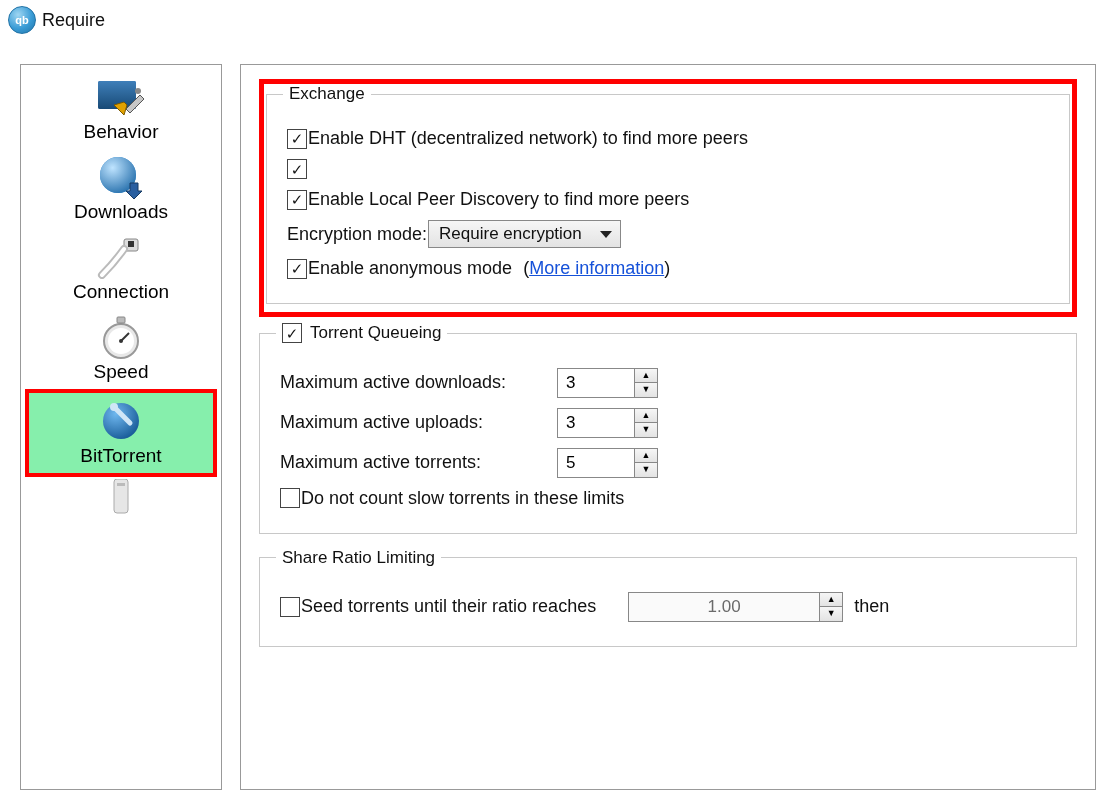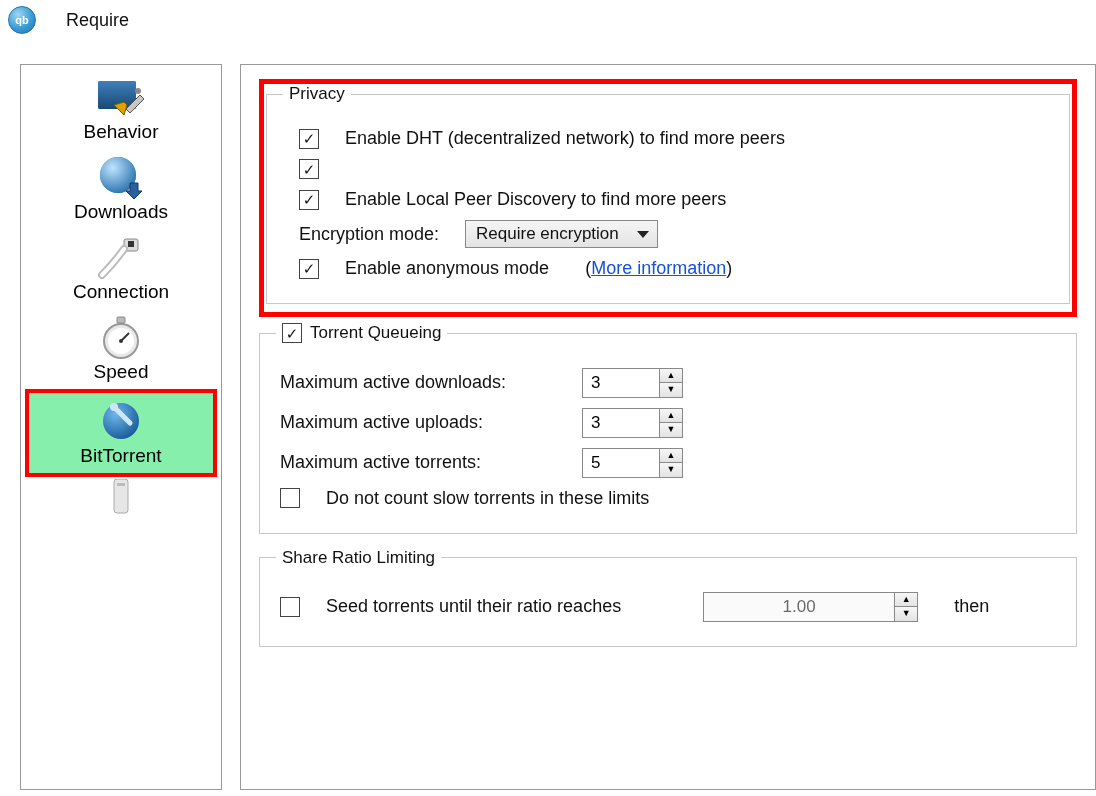--- a/index.html
+++ b/index.html
@@ -7,21 +7,21 @@
     margin: 0; padding: 0;
     font-family: "Segoe UI", Tahoma, sans-serif;
     font-size: 17px;
     background: #fff;
     color: #111;
     width: 1096px; height: 796px;
     overflow: hidden;
   }
   .window { width: 1096px; height: 796px; position: relative; }
   .titlebar {
-    display: flex; align-items: center; gap: 26px;
+    display: flex; align-items: center; gap: 2px;
     padding: 6px 8px 6px 8px;
   }
   .app-icon {
     width: 28px; height: 28px; border-radius: 50%;
     background: radial-gradient(circle at 35% 30%, #9fd6f2 0%, #3a9cd6 55%, #2072a6 100%);
     border: 1px solid #2072a6;
     display: flex; align-items: center; justify-content: center;
     color: #fff; font-size: 11px; font-weight: 700;
   }
   .title { font-size: 18px; margin-left: 4px; }
@@ -69,22 +69,22 @@
   }
   fieldset.group > legend {
     padding: 0 6px;
     font-size: 17px;
   }
   .privacy-highlight {
     border: 5px solid #f00;
     padding: 0 2px 6px 2px;
   }
   .row {
-    display: flex; align-items: center; gap: 26px;
-    margin: 10px 16px;
+    display: flex; align-items: center; gap: 1px;
+    margin: 10px 4px;
     font-size: 18px;
   }
   .chk {
     width: 20px; height: 20px;
     border: 1px solid #444;
     background: #fff;
     display: inline-flex; align-items: center; justify-content: center;
     font-size: 15px; line-height: 1;
     cursor: pointer;
   }
@@ -234,21 +234,21 @@
             <rect x="9" y="4" width="8" height="3" fill="#bbb"></rect>
           </svg>
         </div>
       </div>
     </div>
 
     <div class="content">
 
       <div class="privacy-highlight">
         <fieldset class="group" style="margin-bottom:2px;">
-          <legend>Privacy</legend>
+          <legend>Exchange</legend>
 
           <div class="row">
             <span class="chk checked"></span>
             <span>Enable DHT (decentralized network) to find more peers</span>
           </div>
           <div class="row">
             <span class="chk checked"></span>
           </div>
           <div class="row">
             <span class="chk checked"></span>

